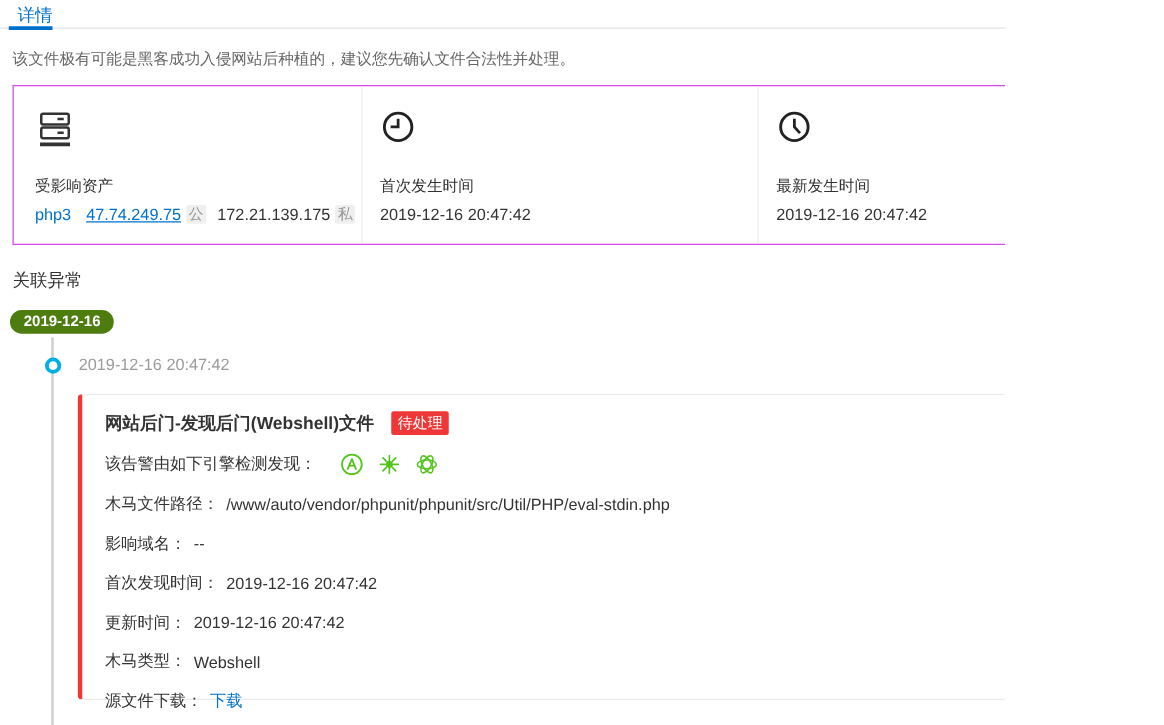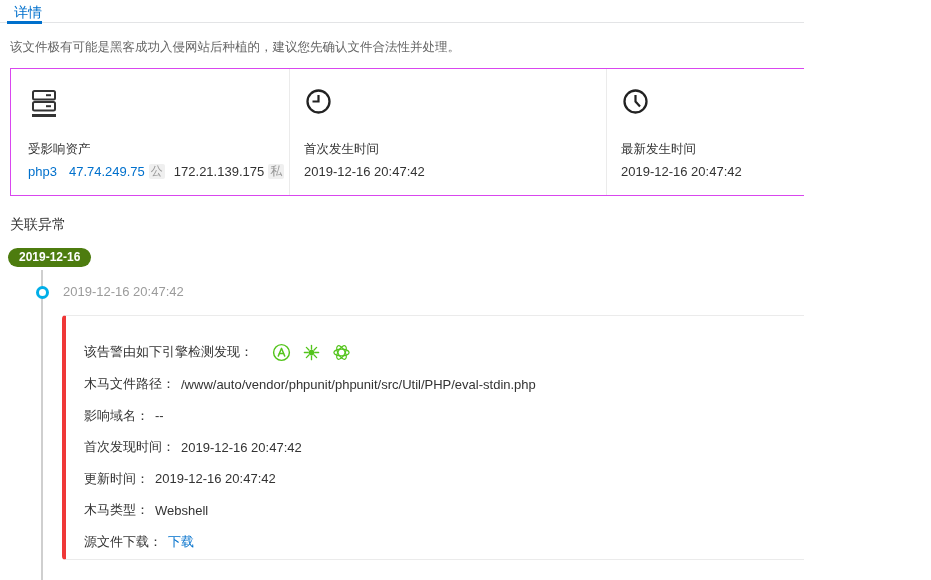--- a/index.html
+++ b/index.html
@@ -17,21 +17,21 @@
   
   .summary { position:absolute; left:10px; top:68px; width:910px; height:128px; border:1px solid #d946ef; background:#fff; }
   .summary .divider { position:absolute; top:0; width:1px; height:126px; background:#ebebeb; }
   .divider.d1 { left:278px; } .divider.d2 { left:595px; }
   .sec { position:absolute; top:0; height:100%; }
   .sec1 { left:17px; } .sec2 { left:293px; } .sec3 { left:610px; }
   .sec .icon-box { position:absolute; left:0; top:18px; }
   .sec .label { position:absolute; left:0; top:72px; font-size:12.5px; color:#333; white-space:nowrap; }
   .sec .value { position:absolute; left:0; top:95px; font-size:13px; color:#333; white-space:nowrap; display:flex; align-items:flex-end; }
   a.link { color:#0070cc; text-decoration:none; cursor:pointer; }
-  a.link.u { }
+  a.link.u { text-decoration:underline; }
   .ip-tag { display:inline-block; background:#efefef; color:#999; font-size:12px; line-height:15px; padding:0 2px; border-radius:2px; margin:0 9px 0 4px; }
   .ip-tag.last { margin-right:0; }
   .asset-name { margin-right:12px; }
   .priv-ip { color:#333; }
 
   
   .related-title { position:absolute; left:10px; top:216px; font-size:14px; color:#333; }
   .date-pill { position:absolute; left:8px; top:248px; background:#4d7c0f; color:#fff; font-size:12px; font-weight:bold; line-height:15px; padding:2px 11px; border-radius:10px; }
   .timeline-line { position:absolute; left:41px; top:270px; width:2px; height:310px; background:#cfcfcf; }
   .timeline-dot { position:absolute; left:36px; top:286px; width:13px; height:13px; background:#fff; border:3px solid #00aee8; border-radius:50%; }
@@ -110,20 +110,29 @@
     </div>
   </div>
 
   <div class="related-title">关联异常</div>
   <div class="date-pill">2019-12-16</div>
   <div class="timeline-line"></div>
   <div class="timeline-dot"></div>
   <div class="event-time">2019-12-16 20:47:42</div>
 
   <div class="alert-card">
+    <div class="card-header">
+      <span class="alert-title">网站后门-发现后门(Webshell)文件</span>
+      <span class="status-badge">待处理</span>
+      <span class="card-actions">
+        <a class="link">备注</a>
+        <span class="sep">|</span>
+        <a class="link">处理</a>
+      </span>
+    </div>
 
     <div class="row">
       <span class="lbl">该告警由如下引擎检测发现：</span>
       <span class="engine-icons">
         <span class="eicon">
           <svg width="19" height="19" viewBox="0 0 20 20">
             <circle cx="10" cy="10" r="8.3" fill="none" stroke="#52c41a" stroke-width="1.5"></circle>
             <path d="M6.6 13.8 L10 5.6 L13.4 13.8" fill="none" stroke="#52c41a" stroke-width="1.5" stroke-linecap="round" stroke-linejoin="round"></path>
             <line x1="7.9" y1="11" x2="12.1" y2="11" stroke="#52c41a" stroke-width="1.5" stroke-linecap="round"></line>
           </svg>

